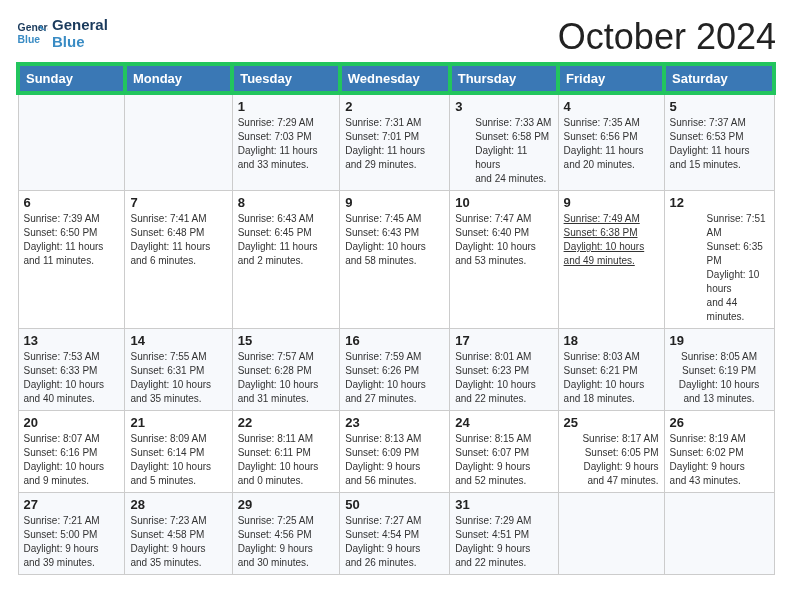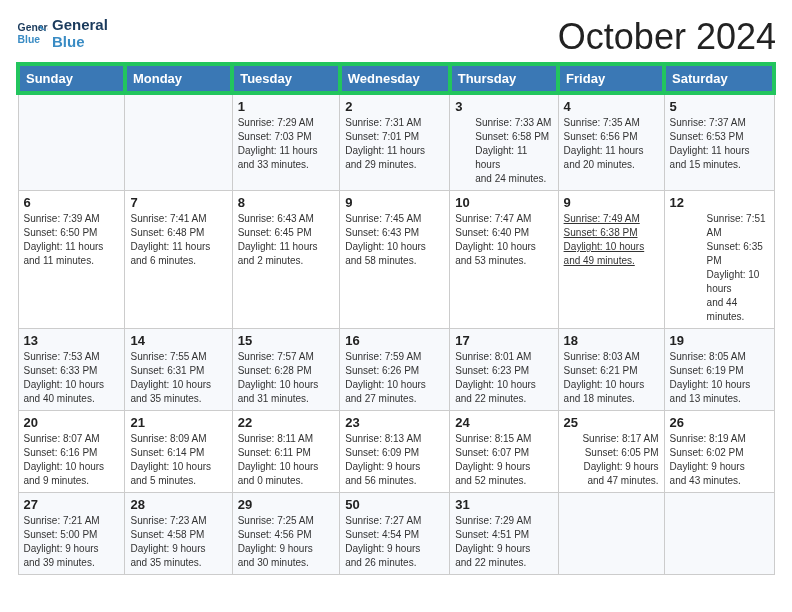--- a/index.html
+++ b/index.html
@@ -243,21 +243,21 @@
         </td>
         <td>
           <span class="day-num">18</span>
           <div class="day-info" style="white-space: pre-line;">Sunrise: 8:03 AM
 Sunset: 6:21 PM
 Daylight: 10 hours
 and 18 minutes.</div>
         </td>
         <td>
           <span class="day-num">19</span>
-          <div class="day-info" style="white-space: pre-line;">Sunrise: 8:05 AM
+          <div class="day-info" style="white-space: pre-line; text-align: center;">Sunrise: 8:05 AM
 Sunset: 6:19 PM
 Daylight: 10 hours
 and 13 minutes.</div>
         </td>
       </tr>
       <tr>
         <td>
           <span class="day-num">20</span>
           <div class="day-info" style="white-space: pre-line;">Sunrise: 8:07 AM
 Sunset: 6:16 PM

